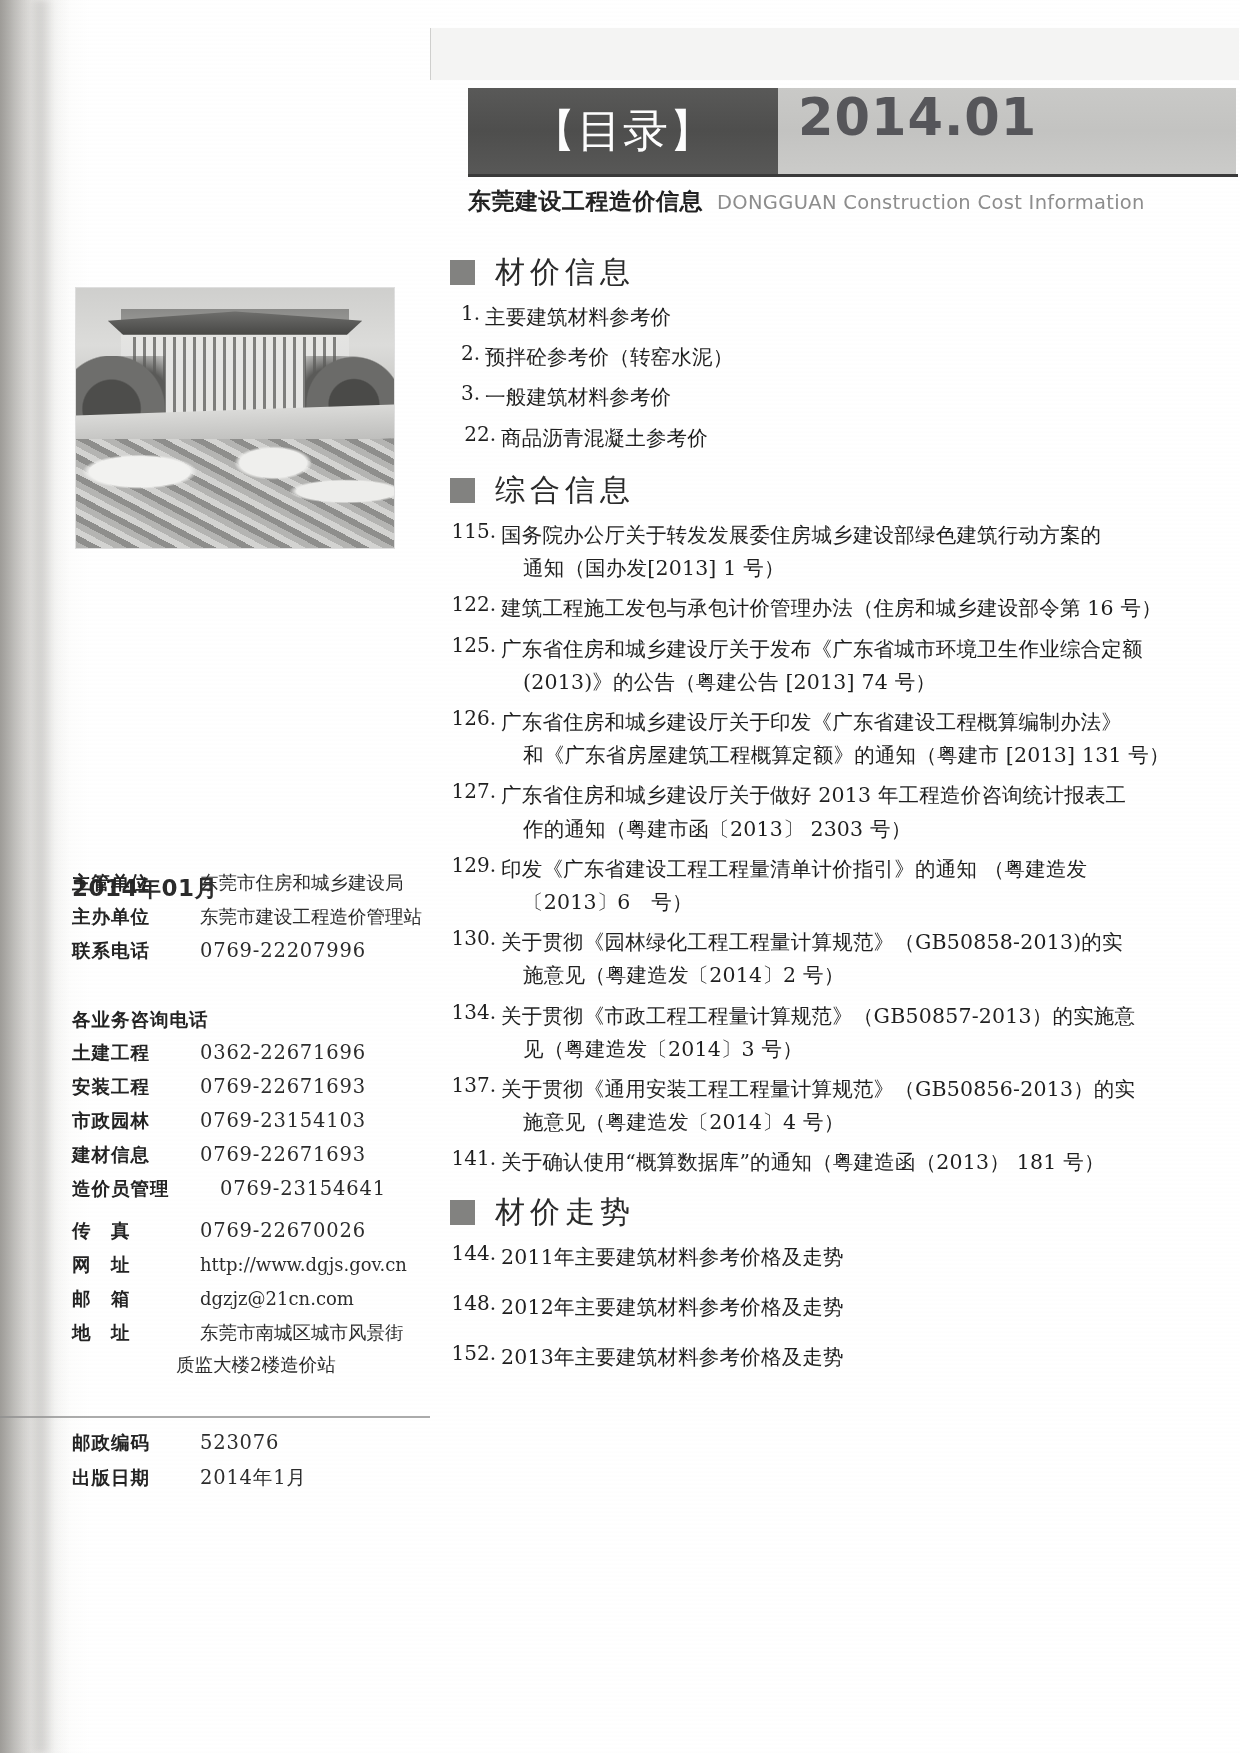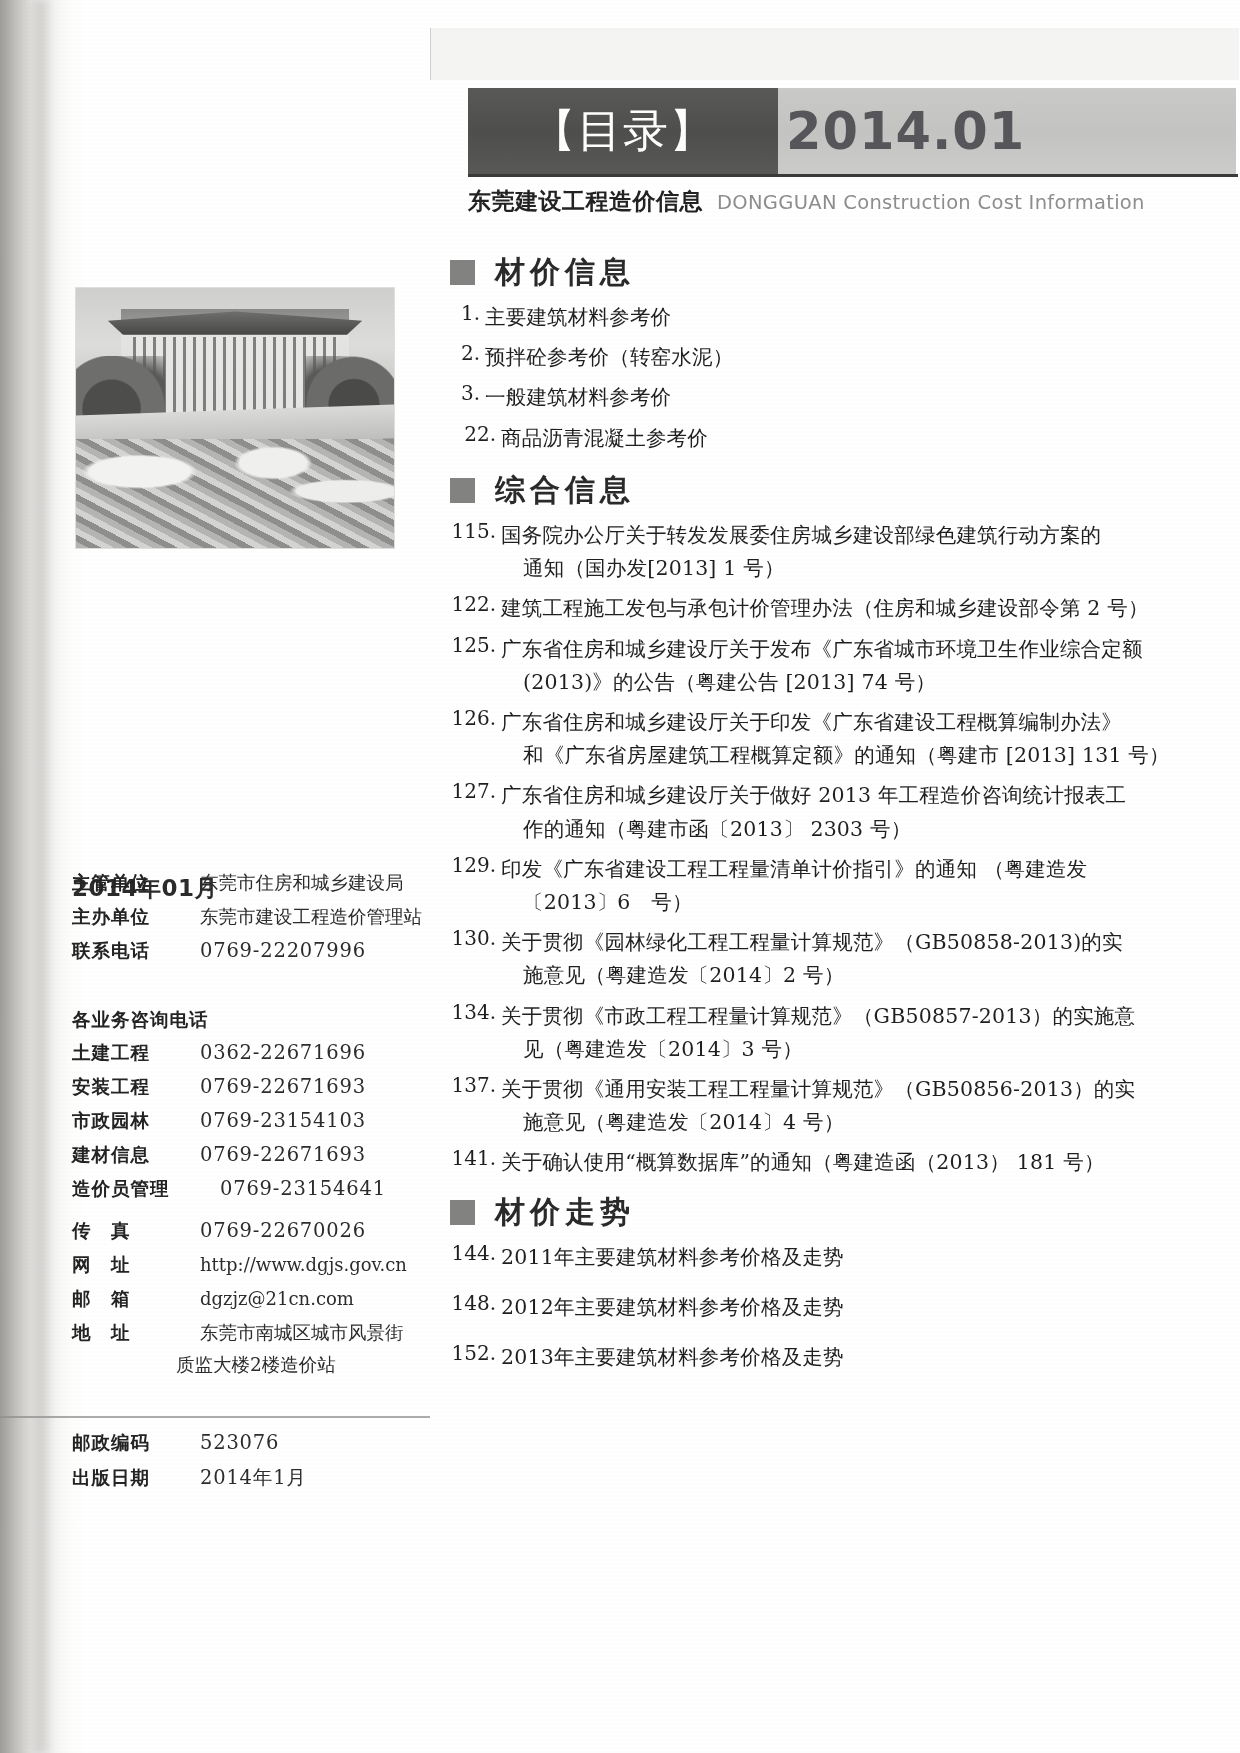--- a/index.html
+++ b/index.html
@@ -245,22 +245,21 @@
     color: #fdfdfd;
     font-size: 45px;
     font-weight: normal;
     letter-spacing: 1px;
     font-family: "DejaVu Sans", "Liberation Sans", sans-serif;
   }
   .mast-light {
     flex: 1 1 auto;
     background: linear-gradient(180deg, #c9c9c7 0%, #c3c3c1 50%, #cbcbc9 100%);
     display: flex;
-    align-items: center;
-    padding-left: 8px;
+    padding-left: 20px;
   }
   .mast-light-text {
     color: #56565a;
     font-size: 51px;
     font-weight: bold;
     letter-spacing: 1px;
     font-family: "DejaVu Sans", "Liberation Sans", sans-serif;
   }
   .mast-rule {
     position: absolute;
@@ -307,21 +306,21 @@
   }
   .sec-bullet {
     width: 25px;
     height: 25px;
     background: linear-gradient(135deg, #8e8e8c, #74747 2, #868684);
     background-color: #828280;
     flex: 0 0 auto;
   }
   .sec-title {
     font-size: 30px;
-    font-weight: bold;
+    font-weight: normal;
     color: #2a2a2a;
     letter-spacing: 5px;
   }
   .toc-list {
     margin: 0;
     padding: 0;
     list-style: none;
   }
   .toc-item {
     display: flex;
@@ -502,21 +501,21 @@
       <ul class="toc-list">
         <li class="toc-item">
           <span class="toc-num w3">115.</span>
           <span class="toc-text">
             <span>国务院办公厅关于转发发展委住房城乡建设部绿色建筑行动方案的</span>
             <span class="ln2">通知（国办发[2013] 1 号）</span>
           </span>
         </li>
         <li class="toc-item">
           <span class="toc-num w3">122.</span>
-          <span class="toc-text">建筑工程施工发包与承包计价管理办法（住房和城乡建设部令第 2 号）</span>
+          <span class="toc-text">建筑工程施工发包与承包计价管理办法（住房和城乡建设部令第 16 号）</span>
         </li>
         <li class="toc-item">
           <span class="toc-num w3">125.</span>
           <span class="toc-text">
             <span>广东省住房和城乡建设厅关于发布《广东省城市环境卫生作业综合定额</span>
             <span class="ln2">(2013)》的公告（粤建公告 [2013] 74 号）</span>
           </span>
         </li>
         <li class="toc-item">
           <span class="toc-num w3">126.</span>

